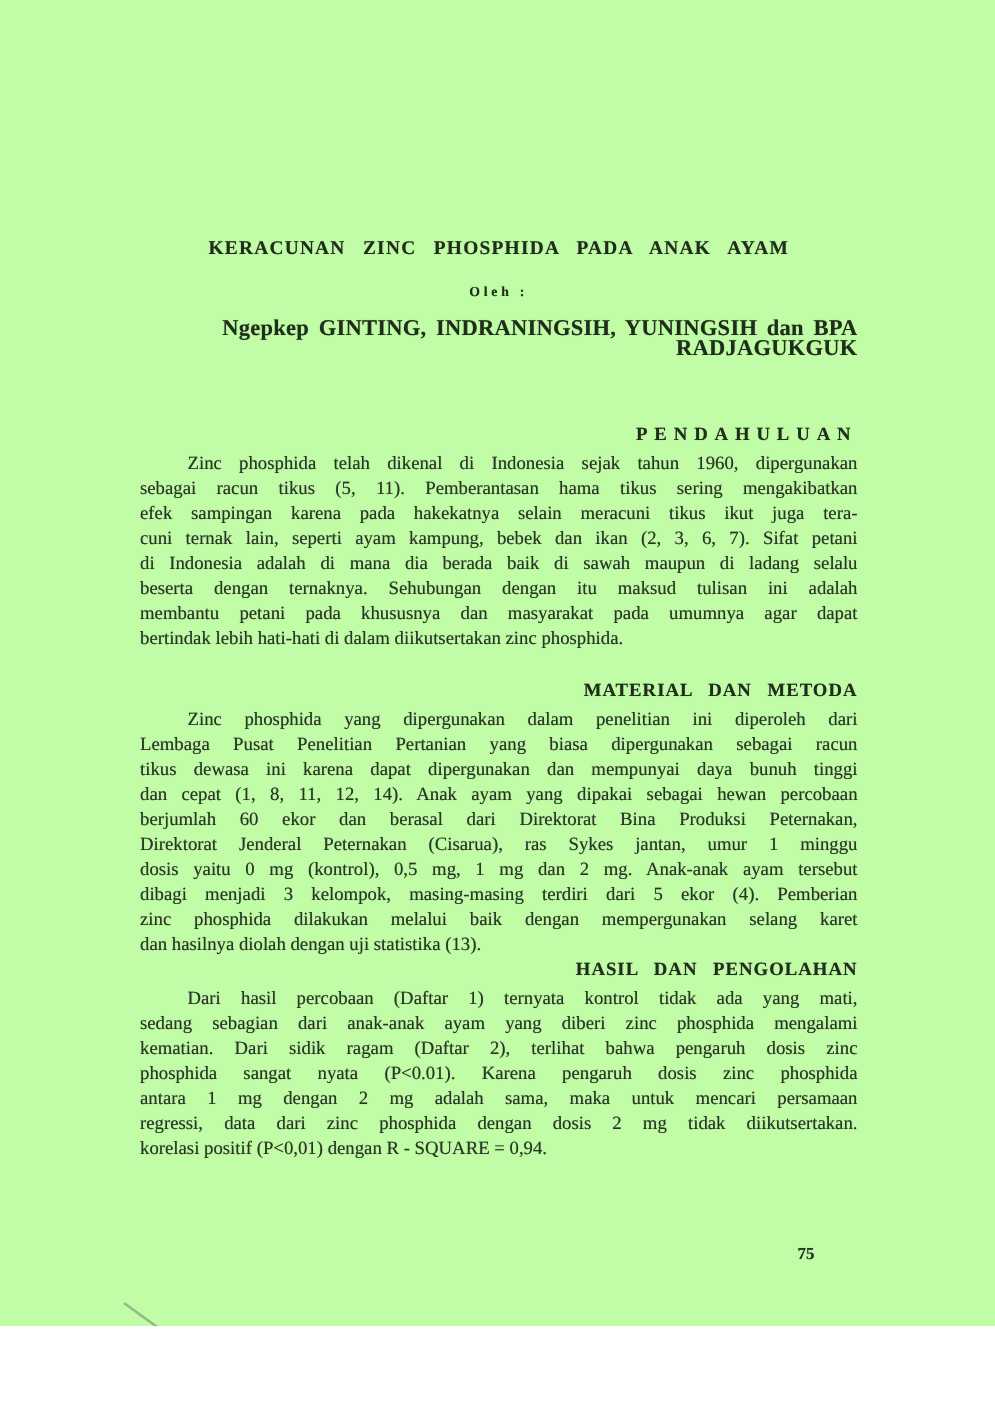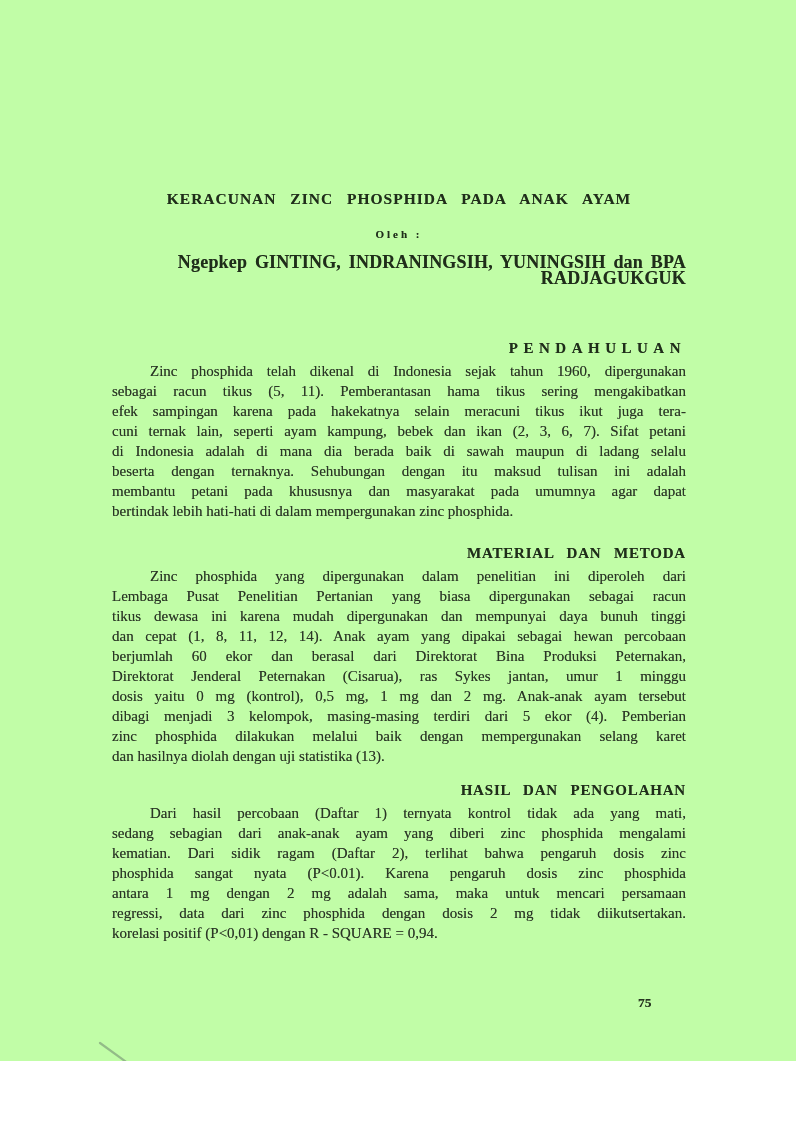--- a/index.html
+++ b/index.html
@@ -57,21 +57,21 @@
     letter-spacing: 0.8px;
     word-spacing: 8px;
     color: #1f2d1a;
   }
   .sec-heading.letterspaced {
     letter-spacing: 5.5px;
     word-spacing: 2px;
   }
   .doc-section.sec-0 { margin-top: 52px; }
   .doc-section.sec-1 { margin-top: 22px; }
-  .doc-section.sec-2 { margin-top: 14px; }
+  .doc-section.sec-2 { }
   .para { margin-top: 3px; }
   .line {
     font-size: 15px;
     line-height: 20px;
     text-align: justify;
     text-align-last: justify;
   }
   .line.first { padding-left: 38px; }
   .line.last { text-align-last: left; }
   .page-number {
@@ -107,29 +107,29 @@
         <section class="doc-section sec-0">
           <h2 class="sec-heading letterspaced">PENDAHULUAN</h2>
           <div class="para">
             <div class="line first">Zinc phosphida telah dikenal di Indonesia sejak tahun 1960, dipergunakan</div>
             <div class="line">sebagai racun tikus (5, 11). Pemberantasan hama tikus sering mengakibatkan</div>
             <div class="line">efek sampingan karena pada hakekatnya selain meracuni tikus ikut juga tera-</div>
             <div class="line">cuni ternak lain, seperti ayam kampung, bebek dan ikan (2, 3, 6, 7). Sifat petani</div>
             <div class="line">di Indonesia adalah di mana dia berada baik di sawah maupun di ladang selalu</div>
             <div class="line">beserta dengan ternaknya. Sehubungan dengan itu maksud tulisan ini adalah</div>
             <div class="line">membantu petani pada khususnya dan masyarakat pada umumnya agar dapat</div>
-            <div class="line last">bertindak lebih hati-hati di dalam mempergunakan zinc phosphida.</div>
+            <div class="line last">bertindak lebih hati-hati di dalam diikutsertakan zinc phosphida.</div>
           </div>
         </section>
         <section class="doc-section sec-1">
           <h2 class="sec-heading">MATERIAL DAN METODA</h2>
           <div class="para">
             <div class="line first">Zinc phosphida yang dipergunakan dalam penelitian ini diperoleh dari</div>
             <div class="line">Lembaga Pusat Penelitian Pertanian yang biasa dipergunakan sebagai racun</div>
-            <div class="line">tikus dewasa ini karena mudah dipergunakan dan mempunyai daya bunuh tinggi</div>
+            <div class="line">tikus dewasa ini karena dapat dipergunakan dan mempunyai daya bunuh tinggi</div>
             <div class="line">dan cepat (1, 8, 11, 12, 14). Anak ayam yang dipakai sebagai hewan percobaan</div>
             <div class="line">berjumlah 60 ekor dan berasal dari Direktorat Bina Produksi Peternakan,</div>
             <div class="line">Direktorat Jenderal Peternakan (Cisarua), ras Sykes jantan, umur 1 minggu</div>
             <div class="line">dosis yaitu 0 mg (kontrol), 0,5 mg, 1 mg dan 2 mg. Anak-anak ayam tersebut</div>
             <div class="line">dibagi menjadi 3 kelompok, masing-masing terdiri dari 5 ekor (4). Pemberian</div>
             <div class="line">zinc phosphida dilakukan melalui baik dengan mempergunakan selang karet</div>
             <div class="line last">dan hasilnya diolah dengan uji statistika (13).</div>
           </div>
         </section>
         <section class="doc-section sec-2">

